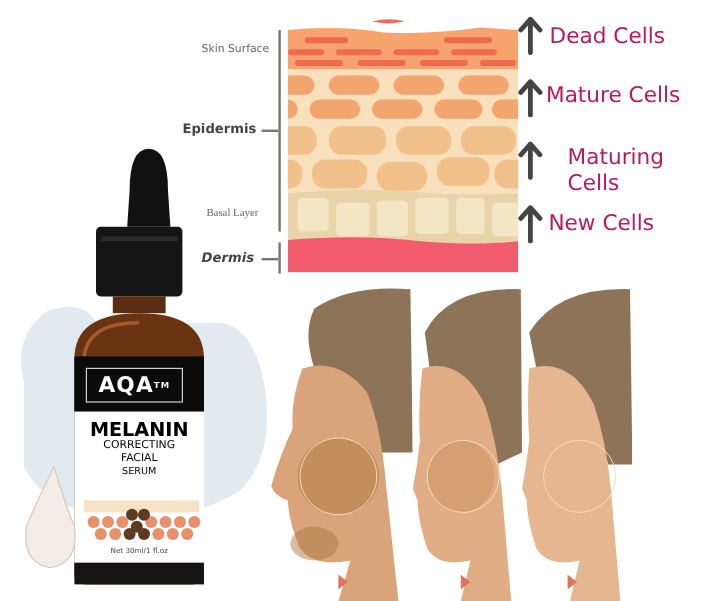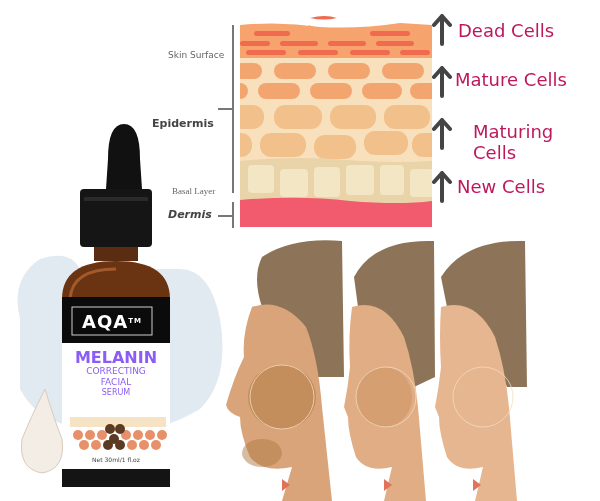--- a/index.html
+++ b/index.html
@@ -1,31 +1,31 @@
 <!DOCTYPE html>
 <html><head>
 <meta charset="utf-8">
 <style>
   html,body{margin:0;padding:0;background:#ffffff;}
   body{width:600px;height:501px;position:relative;overflow:hidden;font-family:"DejaVu Sans",sans-serif;}
   .abs{position:absolute;}
-  .lbl{color:#666;font-size:9px;margin-top:14px;}
+  .lbl{color:#666;font-size:9px;}
   .lbl-b{color:#444;font-size:11px;font-weight:bold;}
   .cell-label{color:#be185d;font-size:18px;font-family:"DejaVu Sans",sans-serif;}
   .arrow{position:absolute;width:22px;height:32px;}
   .diagram{position:absolute;left:240px;top:15px;width:192px;height:212px;overflow:hidden;}
   .faces{position:absolute;left:222px;top:237px;width:305px;height:264px;}
   .face{position:absolute;top:0;height:264px;overflow:hidden;}
   .bottle-wrap{position:absolute;left:0;top:119px;width:240px;height:371px;}
 </style>
 </head>
 <body>
 
 <div class="abs lbl" style="left:168px;top:36px;">Skin Surface</div>
-<div class="abs lbl-b" style="left:152px;top:101px;margin-top:16px;">Epidermis</div>
+<div class="abs lbl-b" style="left:152px;top:101px;">Epidermis</div>
 <div class="abs lbl" style="left:172px;top:172px;font-family:Liberation Serif, serif;">Basal Layer</div>
 <div class="abs lbl-b" style="left:168px;top:208px;font-style:italic;">Dermis</div>
 
 <div class="abs" style="left:232px;top:25px;width:2px;height:168px;background:#777;"></div>
 <div class="abs" style="left:218px;top:108px;width:14px;height:2px;background:#777;"></div>
 <div class="abs" style="left:232px;top:202px;width:2px;height:26px;background:#777;"></div>
 <div class="abs" style="left:218px;top:215px;width:14px;height:2px;background:#777;"></div>
 
 <div class="diagram">
   <svg width="192" height="212" viewBox="0 0 192 212">
@@ -188,20 +188,20 @@
     </g>
 
     <rect x="62" y="350" width="108" height="18" fill="#141414"></rect>
 
     <path d="M45 270 Q30 300 22 320 Q18 350 42 354 Q66 350 62 320 Q54 300 45 270Z" fill="#f3ede6" stroke="#d8cbbd" stroke-width="1"></path>
   </svg>
   <div class="abs" style="left:72px;top:188px;width:80px;height:28px;display:flex;align-items:center;justify-content:center;color:#fff;font-size:18px;font-weight:bold;letter-spacing:1px;">
     <span>AQA</span>
       <sup style="font-size:7px;">TM</sup>
   </div>
-  <div class="abs" style="left:62px;top:230px;width:108px;text-align:center;color:#8b5cf6;">
+  <div class="abs" style="left:62px;top:230px;width:108px;text-align:center;color:#000000;">
     <div style="font-size:16px;font-weight:bold;line-height:17px;">MELANIN</div>
     <div style="font-size:9px;line-height:11px;">CORRECTING</div>
     <div style="font-size:9px;line-height:11px;">FACIAL</div>
     <div style="font-size:8px;line-height:10px;">SERUM</div>
   </div>
   <div class="abs" style="left:62px;top:337px;width:108px;text-align:center;font-size:6px;color:#444;">Net 30ml/1 fl.oz</div>
 </div>
 
 </body></html>

